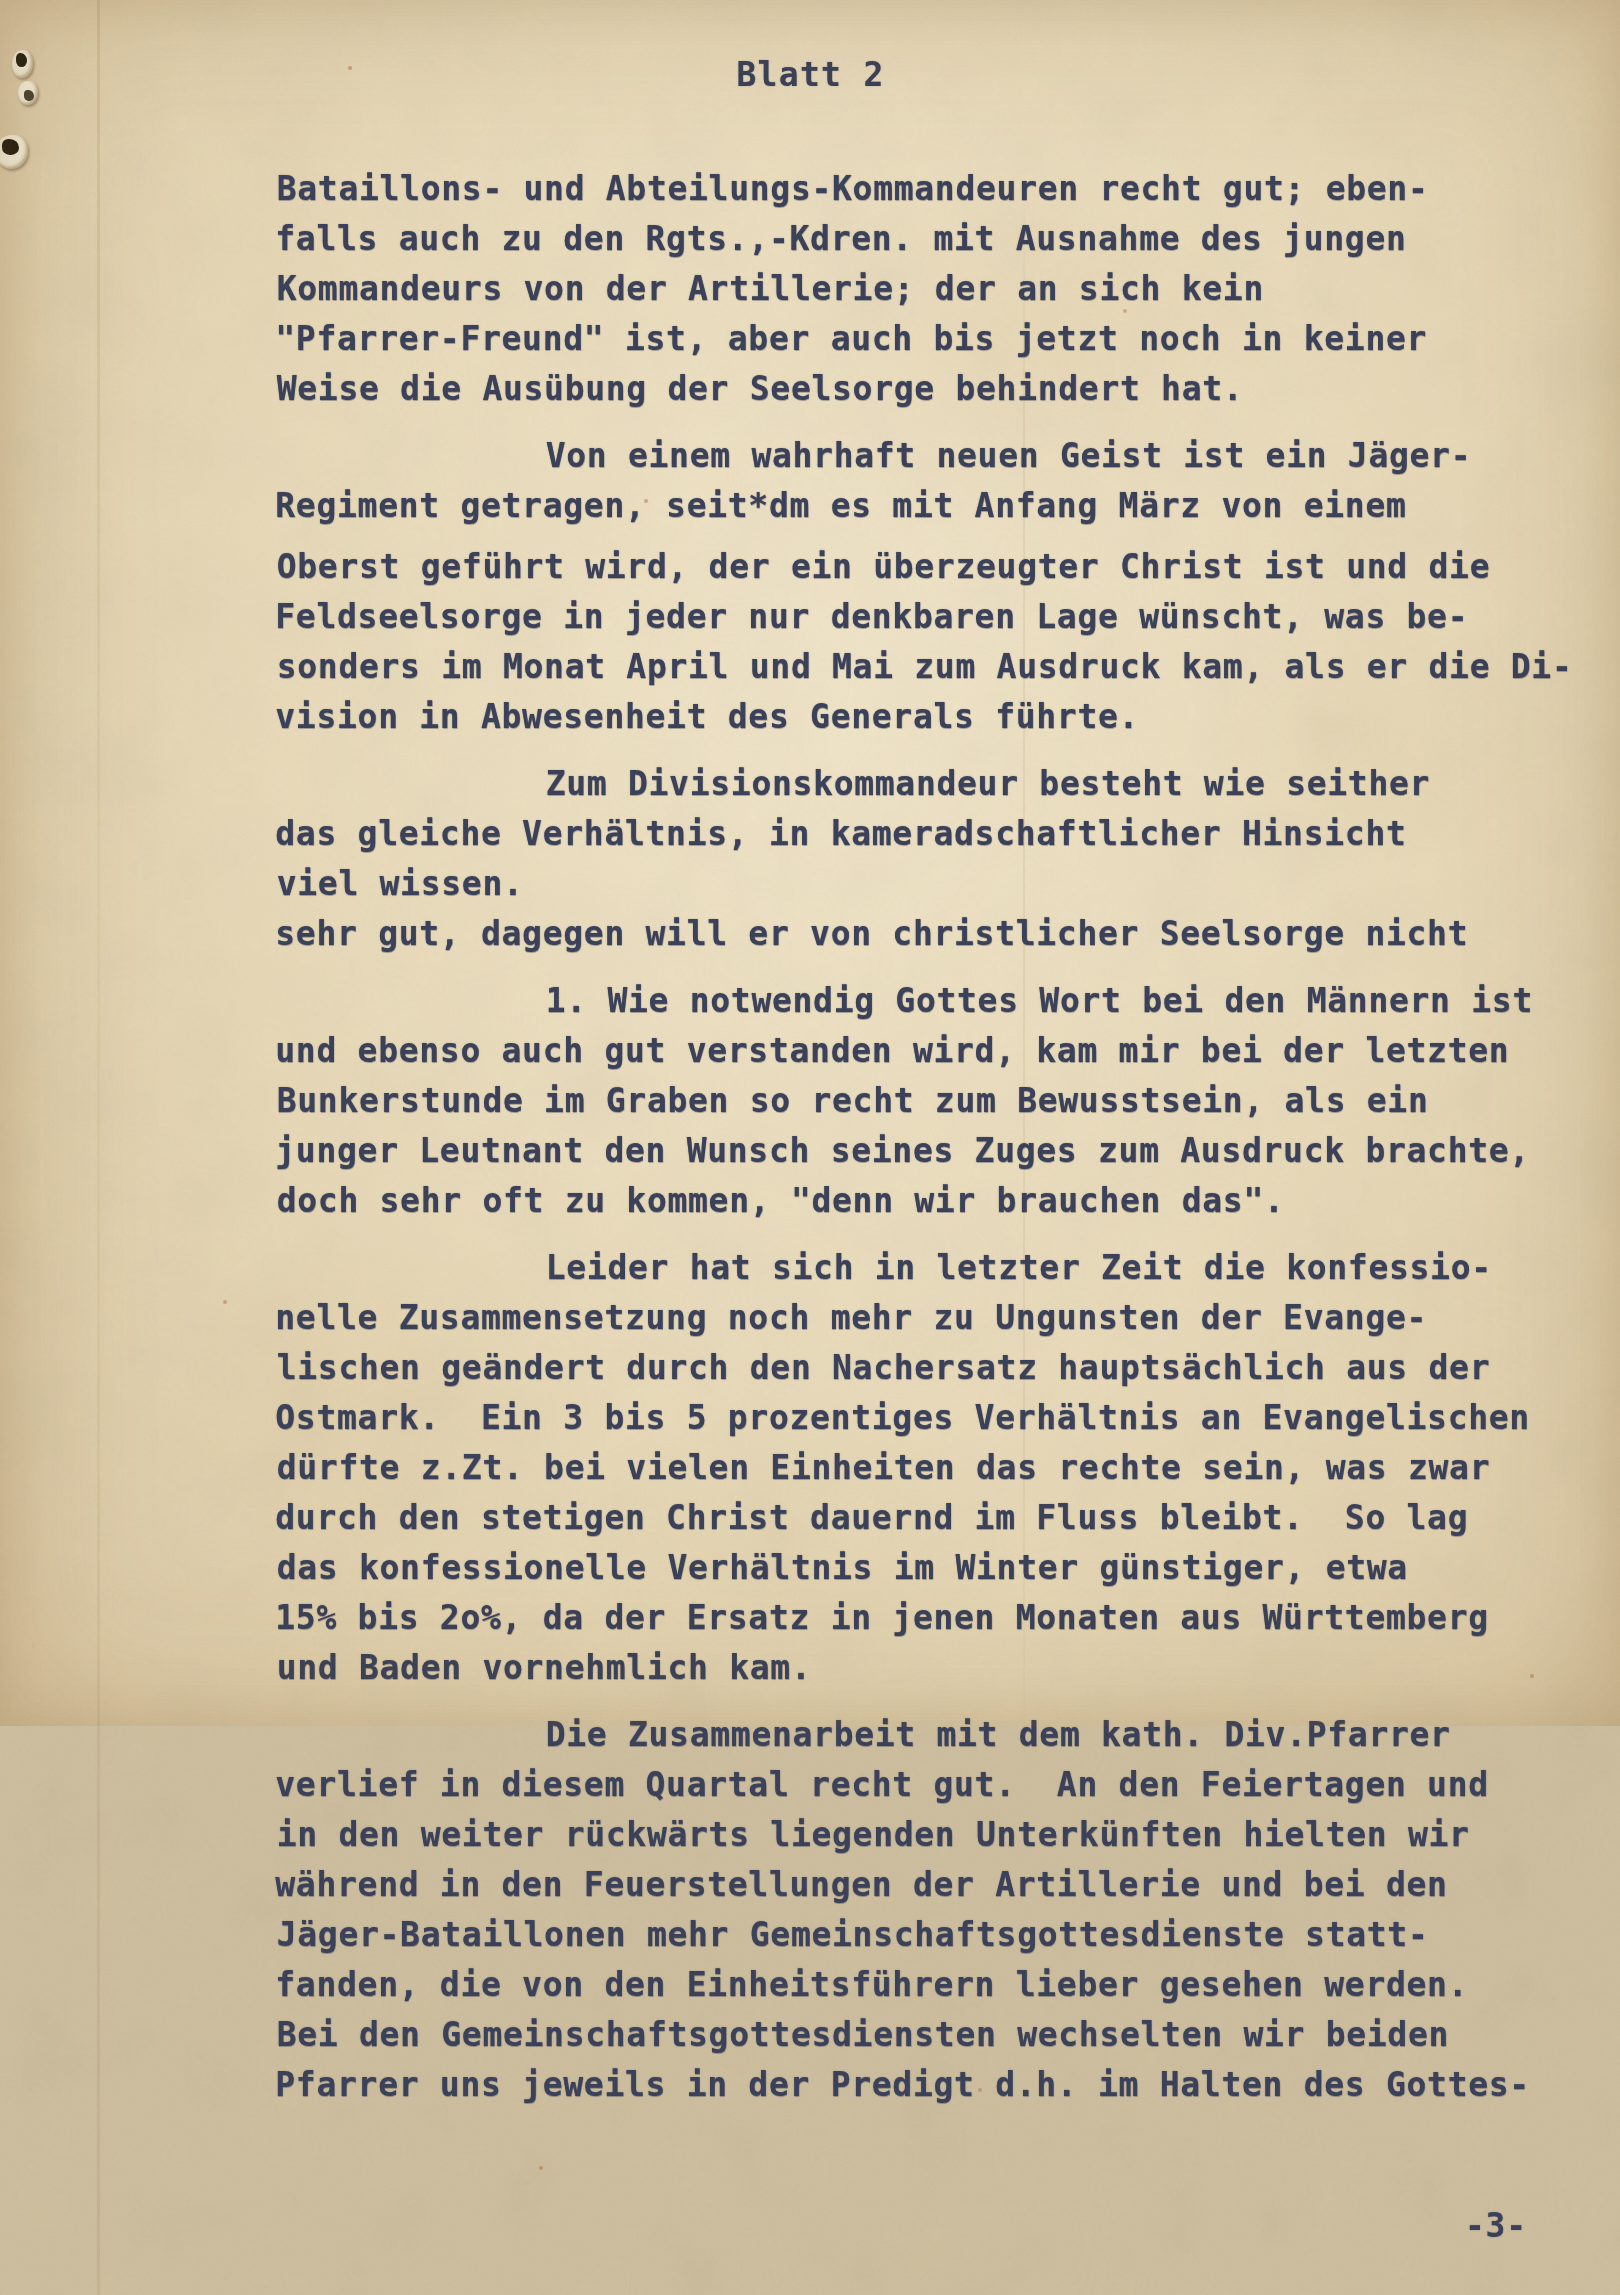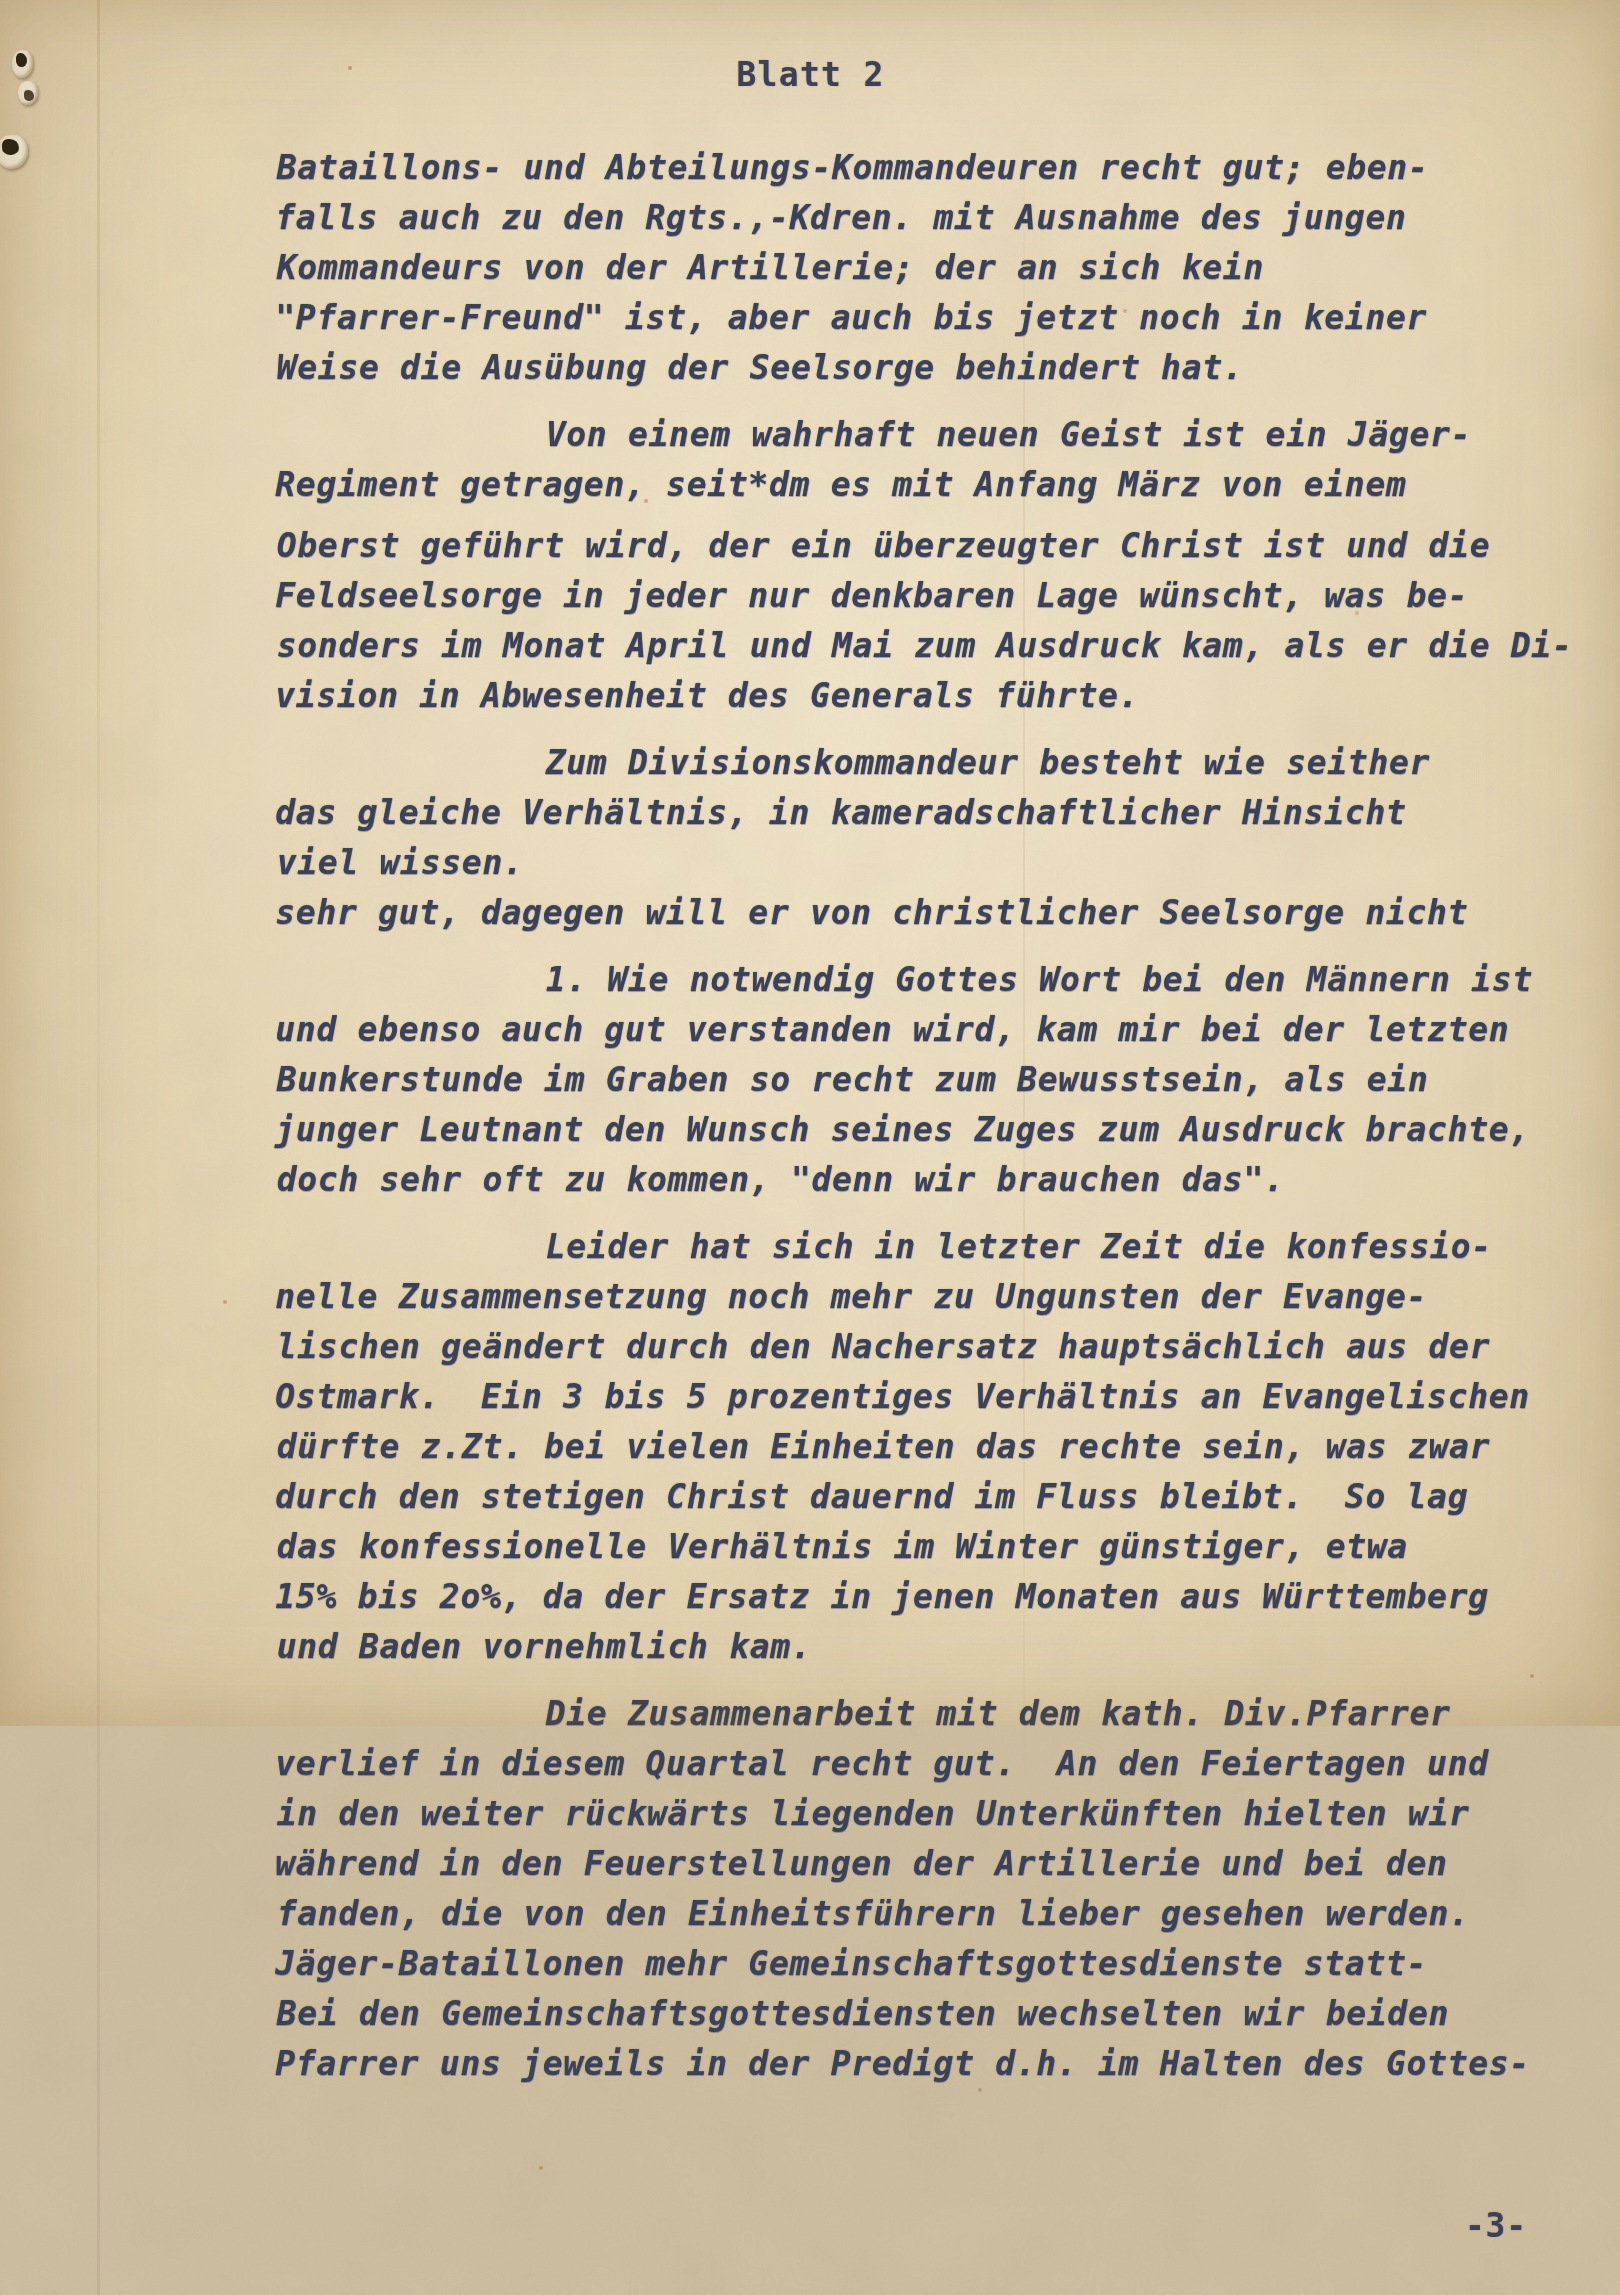--- a/index.html
+++ b/index.html
@@ -94,28 +94,27 @@
     text-align: center;
     font-size: 33px;
     font-weight: bold;
     letter-spacing: 1.3px;
     color: var(--ink);
     text-shadow: 0 0 1.3px rgba(58,65,88,0.55);
   }
   .body-text {
     position: absolute;
     left: 276px;
-    top: 143px;
+    top: 164px;
     width: 1319px;
     color: var(--ink);
     font-size: 33px;
     font-weight: bold;
     letter-spacing: 0.7px;
     text-shadow: 0 0 1.3px rgba(58,65,88,0.50), 0.4px 0.5px 0 rgba(42,48,70,0.30);
-    font-style: italic;
   }
   .para { margin: 0 0 17px 0; }
   .para:last-child { margin-bottom: 12px; }
   .line {
     white-space: pre;
     height: 50px;
     line-height: 50px;
   }
   .para.indent .line:first-child { padding-left: 269px; }
   
@@ -200,22 +199,22 @@
         <div class="line">durch den stetigen Christ dauernd im Fluss bleibt.  So lag</div>
         <div class="line">das konfessionelle Verhältnis im Winter günstiger, etwa</div>
         <div class="line">15% bis 2o%, da der Ersatz in jenen Monaten aus Württemberg</div>
         <div class="line">und Baden vornehmlich kam.</div>
       </div>
       <div class="para indent">
         <div class="line">Die Zusammenarbeit mit dem kath. Div.Pfarrer</div>
         <div class="line">verlief in diesem Quartal recht gut.  An den Feiertagen und</div>
         <div class="line">in den weiter rückwärts liegenden Unterkünften hielten wir</div>
         <div class="line">während in den Feuerstellungen der Artillerie und bei den</div>
+        <div class="line">Jäger-Bataillonen mehr Gemeinschaftsgottesdienste statt-</div>
         <div class="line">fanden, die von den Einheitsführern lieber gesehen werden.</div>
-        <div class="line">Jäger-Bataillonen mehr Gemeinschaftsgottesdienste statt-</div>
         <div class="line">Bei den Gemeinschaftsgottesdiensten wechselten wir beiden</div>
         <div class="line">Pfarrer uns jeweils in der Predigt d.h. im Halten des Gottes-</div>
       </div>
     </div>
 
   <div class="page-number">-3-</div>
 </div>
 
 
 </body></html>

